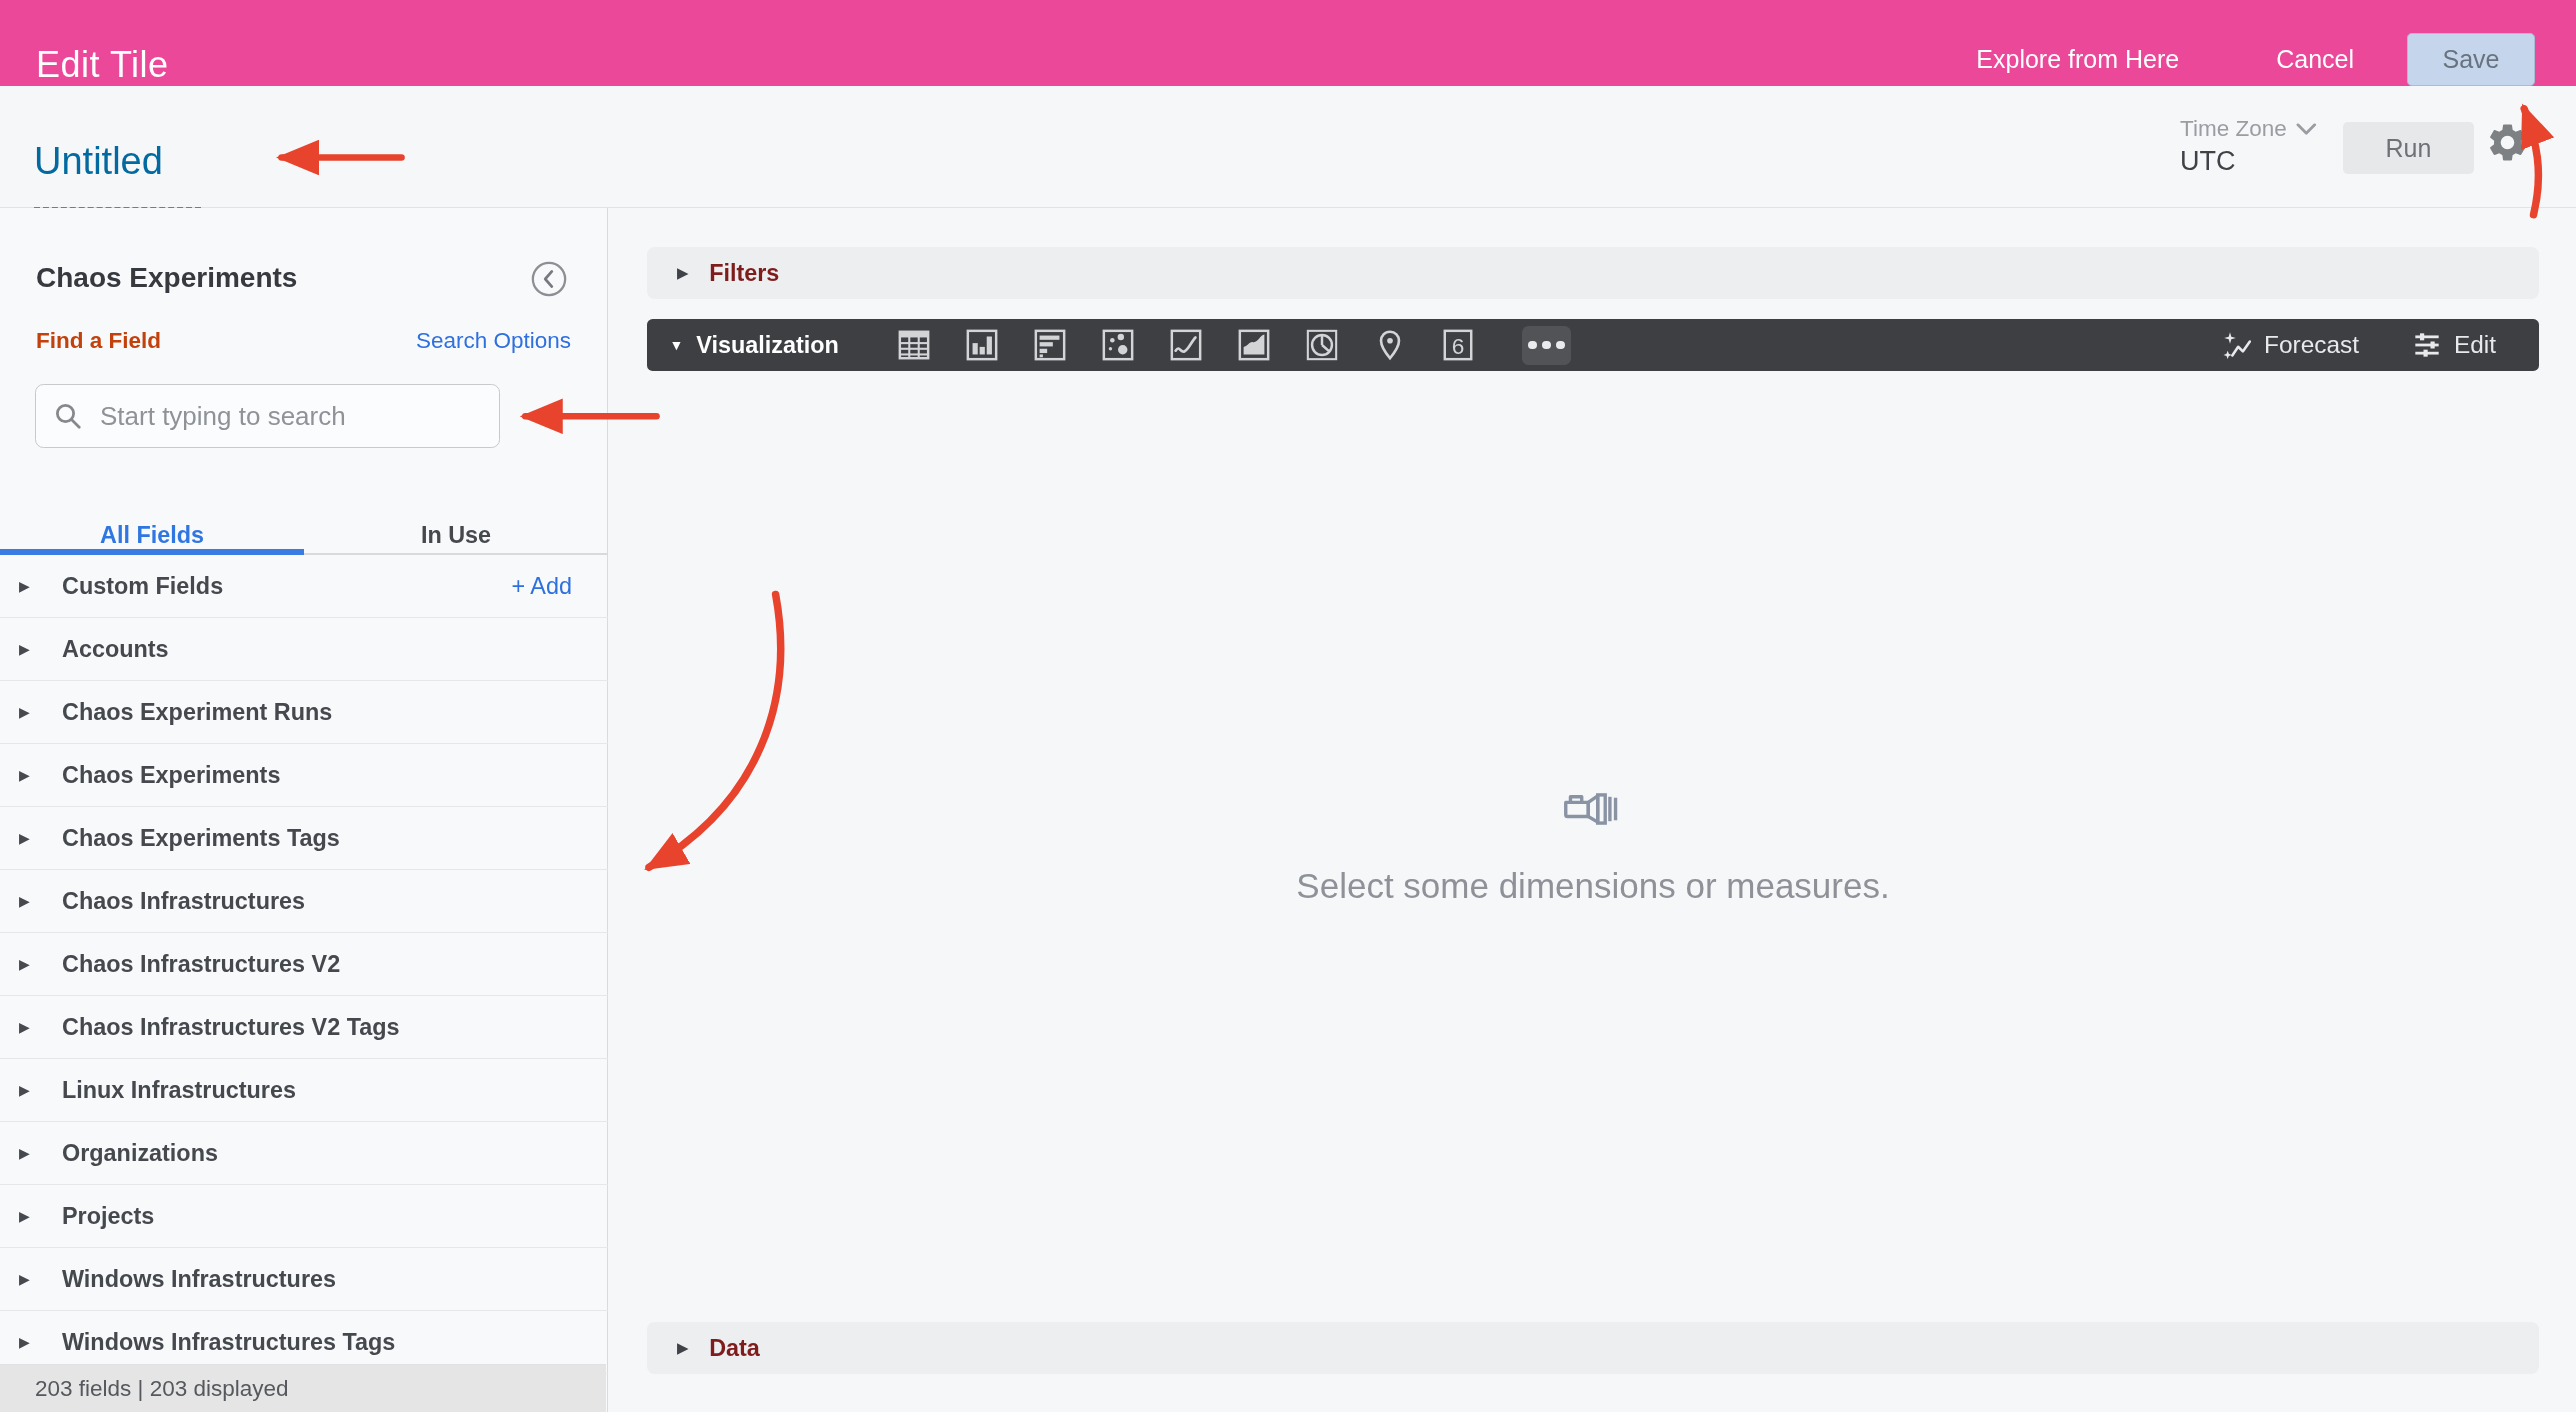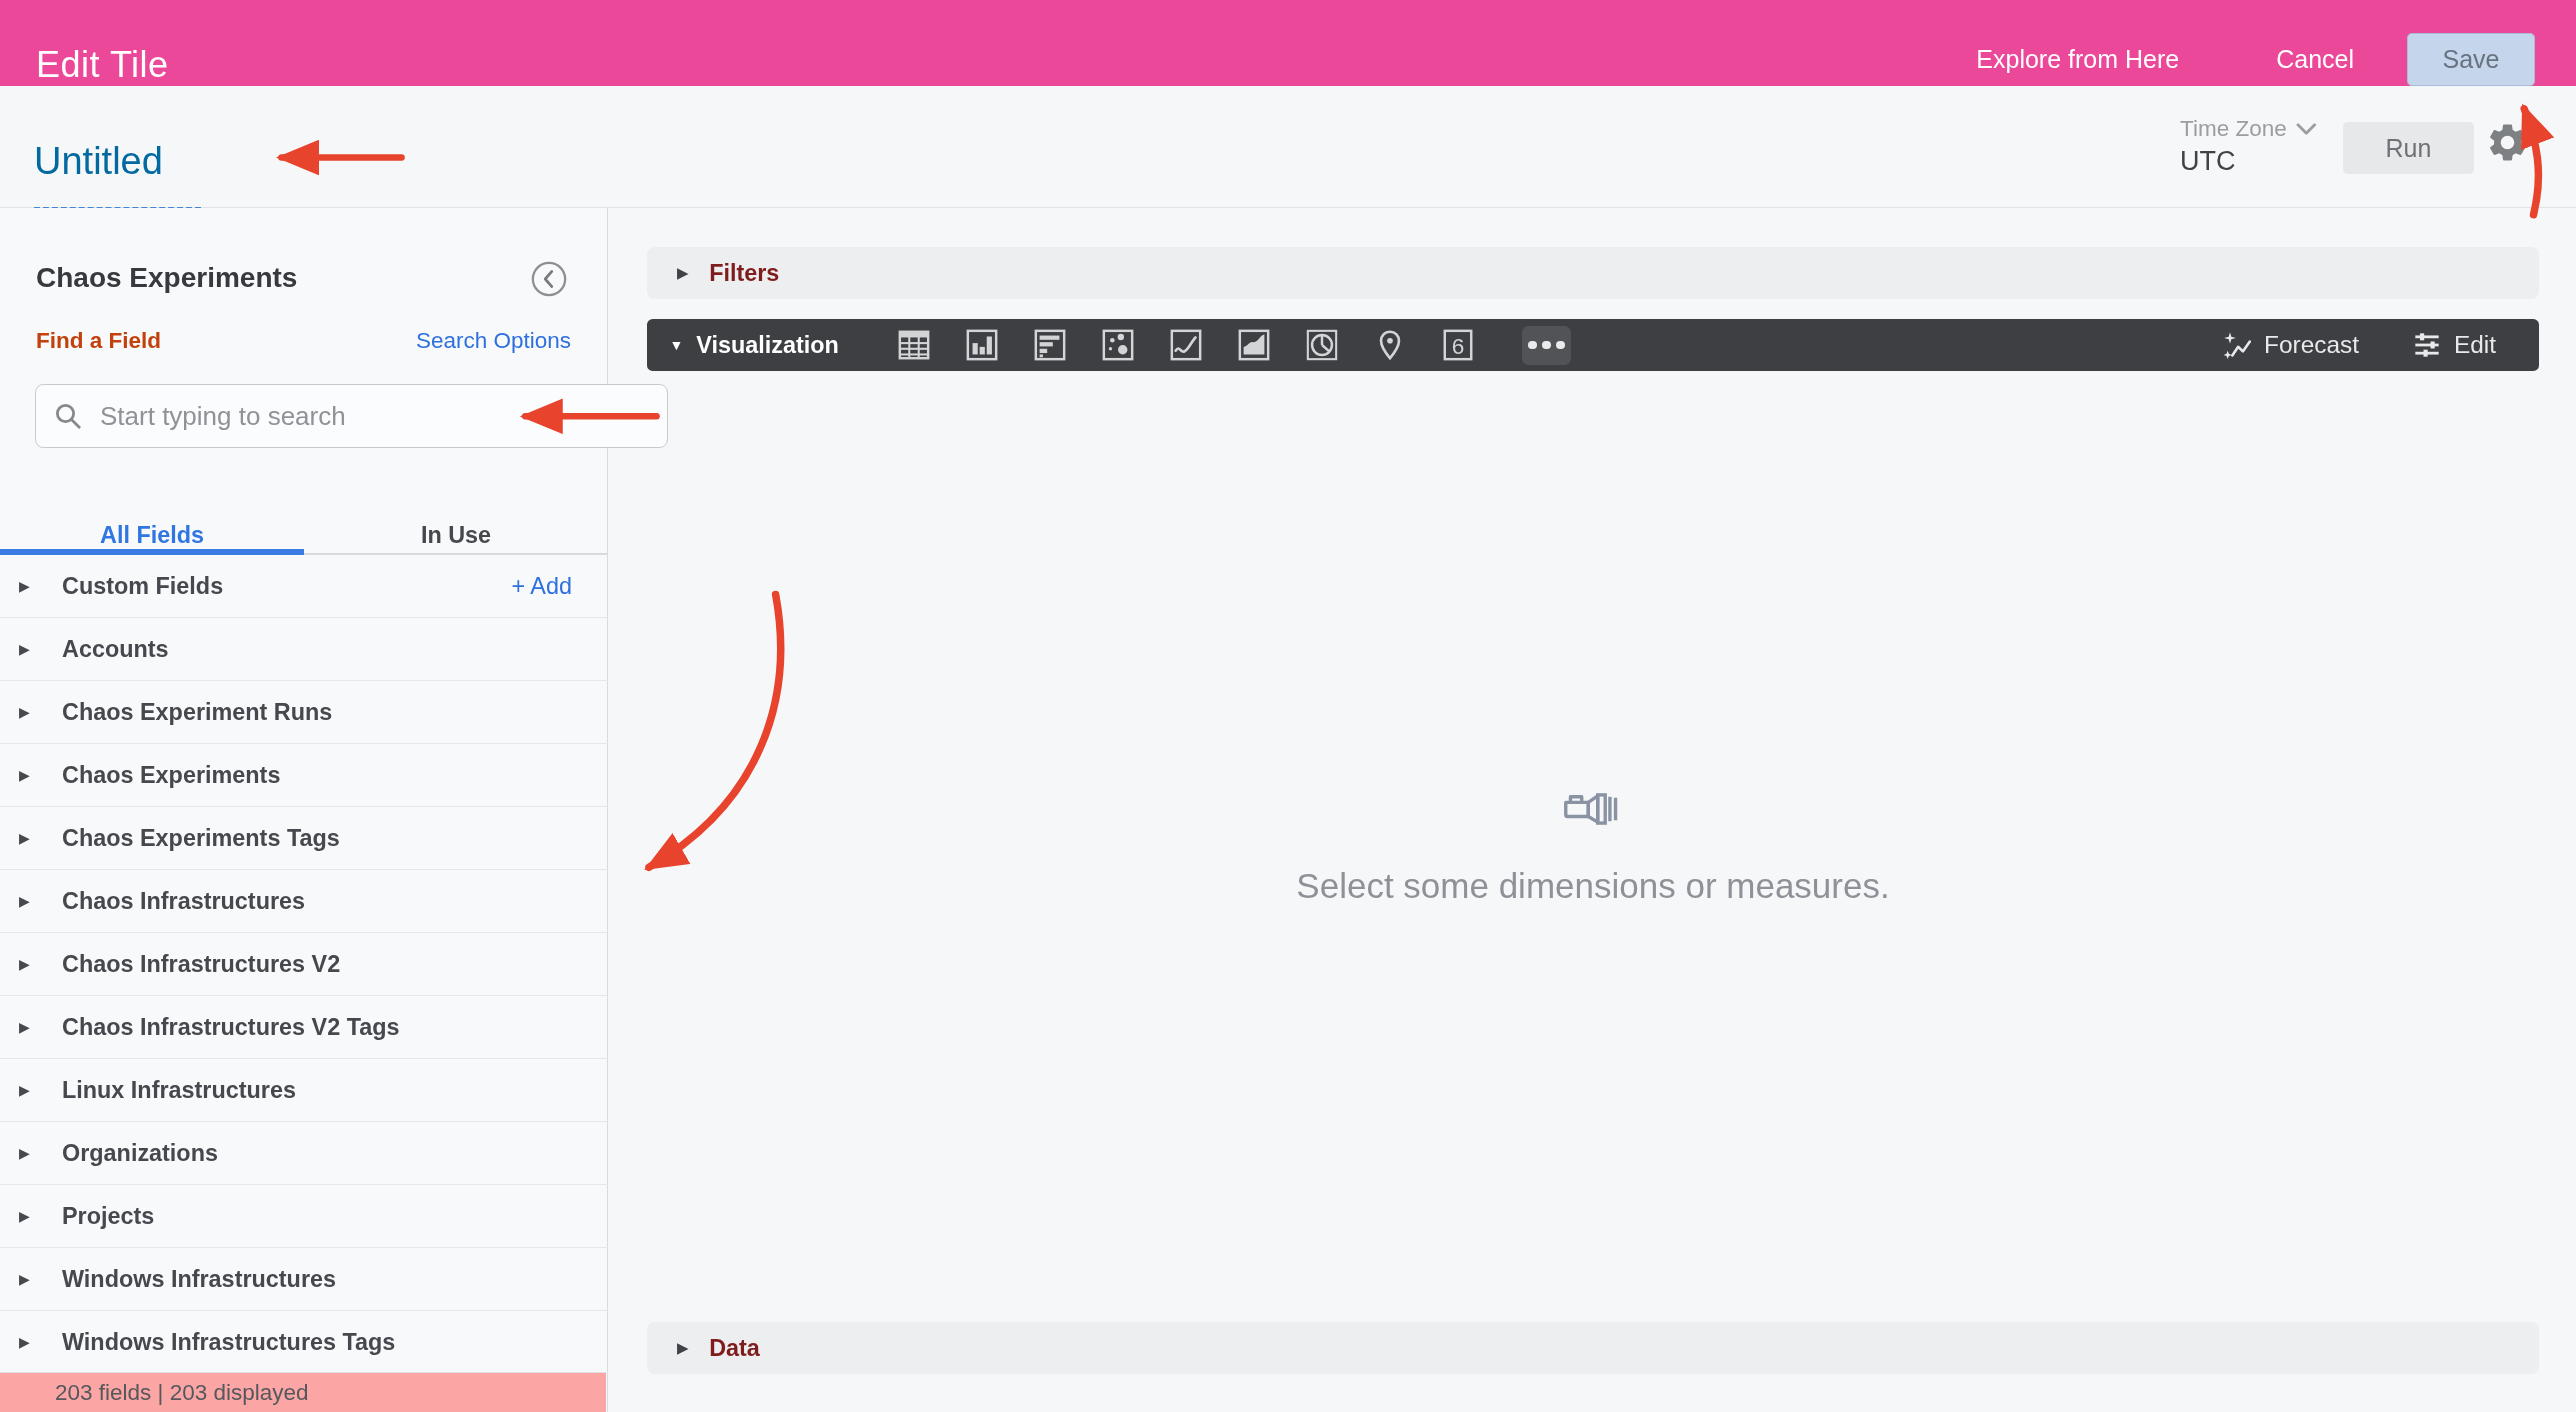--- a/index.html
+++ b/index.html
@@ -31,41 +31,41 @@
     display:flex; align-items:center; justify-content:center; }
   .gear { position:absolute; left:2485px; top:34px; width:45px; height:45px; }
   
   .sidebar { position:absolute; left:0; top:208px; width:608px; height:1204px;
     background:#f8f9fb; border-right:1.9px solid #d9dbde; }
   .sb-title { position:absolute; left:36px; top:54px; font-size:28px; font-weight:700; color:#36393e; }
   .collapse-btn { position:absolute; right:39px; top:52px; width:38px; height:38px; cursor:pointer; }
   .find-row { position:absolute; left:36px; right:36px; top:326px; top:120px; display:flex; }
   .find-label { font-size:22.5px; font-weight:700; color:#c2410c; }
   .search-options { margin-left:auto; font-size:22.5px; color:#2e70de; cursor:pointer; }
-  .search-box { position:absolute; left:35px; top:176px; width:633px; height:64px;
+  .search-box { position:absolute; left:35px; top:176px; width:465px; height:64px;
     border:1.9px solid #c8c9cb; border-radius:8.4px; background:#fbfcfd;
     display:flex; align-items:center; padding:12px 17px; }
   .search-box input { flex:1; border:none; outline:none; background:transparent;
     font-size:26px; color:#6d7075; margin-left:17px; font-family:inherit; }
   .search-box input::placeholder { color:#8f9296; opacity:1; }
   .tabs { position:absolute; left:0; top:293px; width:608px; height:54px; display:flex; }
   .tab { width:304px; text-align:center; font-size:23.4px; font-weight:700; color:#45484d;
     padding-top:20.6px; cursor:pointer; position:relative; }
   .tab.active { color:#3076e2; }
   .tab.active::after { content:""; position:absolute; left:0; bottom:0; width:100%; height:5.6px; background:#3a7ce2; }
   .tabs::before { content:""; position:absolute; left:0; bottom:0; width:608px; height:1.9px; background:#d8dadc; }
   .field-list { position:absolute; left:0; top:347px; width:608px; }
   .field-row { height:63px; border-bottom:1.9px solid #e6e7e9; display:flex; align-items:center;
     padding:0 36px 0 19px; cursor:pointer; }
   .row-caret { font-size:14px; color:#46494e; width:43px; flex:0 0 43px; }
   .row-label { font-size:23.4px; font-weight:700; color:#45484d; }
   .row-add { margin-left:auto; font-size:23.4px; color:#2e70de; cursor:pointer; }
-  .sb-footer { position:absolute; left:0; bottom:0; width:606px; height:40px;
-    border-top:1.9px solid #dfe1e3; background:#fca5a5; font-size:22.5px; color:#55585c;
-    display:flex; align-items:center; padding-left:55px; }
+  .sb-footer { position:absolute; left:0; bottom:0; width:606px; height:48px;
+    border-top:1.9px solid #dfe1e3; background:#e5e5e5; font-size:22.5px; color:#55585c;
+    display:flex; align-items:center; padding-left:35px; }
   
   .collapse-bar { position:absolute; left:647px; width:1892px; height:52px;
     background:#edeef0; border-radius:7.5px; display:flex; align-items:center; padding-left:30px; gap:20.6px; }
   .collapse-bar .bar-caret { font-size:15px; color:#3f4247; }
   .collapse-bar .bar-label { font-size:23.4px; font-weight:700; color:#7f1d1d; }
   #filters-bar { top:247px; }
   #data-bar { top:1322px; }
   .viz-bar { position:absolute; left:647px; top:319px; width:1892px; height:52px;
     background:#3d3f43; border-radius:5.6px; display:flex; align-items:center; padding:0 43px 0 22.5px; }
   .viz-caret { font-size:14px; color:#ffffff; }

